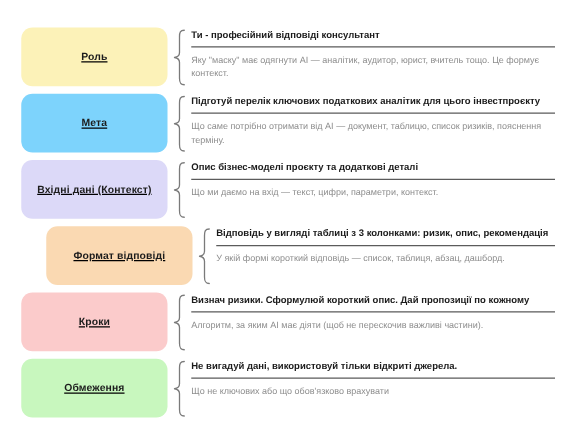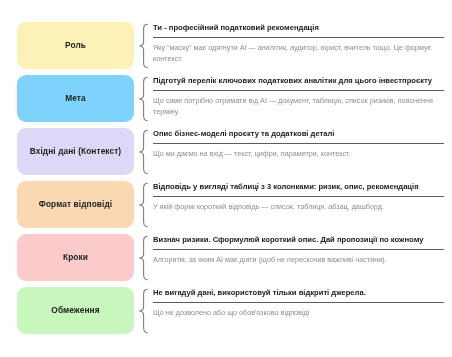--- a/index.html
+++ b/index.html
@@ -32,20 +32,21 @@
   .pill {
     flex: 0 0 117px;
     width: 117px;
     border-radius: 9px;
     display: flex;
     align-items: center;
     justify-content: center;
     text-align: center;
     box-sizing: border-box;
     padding: 2px 4px;
+    text-decoration: underline;
   }
   .pill-label {
     font-size: 8.3px;
     font-weight: bold;
     color: #1c1c1c;
     letter-spacing: 0.1px;
     line-height: 1.15;
   }
   
   .brace {
@@ -100,21 +101,21 @@
   <div class="row">
     <div class="pill" style="background: rgb(252, 242, 184);">
       <span class="pill-label">Роль</span>
     </div>
     <div class="brace">
       <svg viewBox="0 0 11 46" preserveAspectRatio="none" aria-hidden="true">
         <path d="M9.4 1.2 C6.2 1.2 5.6 3.0 5.6 6.4 L5.6 19.0 C5.6 21.6 4.6 22.6 1.6 23.0 C4.6 23.4 5.6 24.4 5.6 27.0 L5.6 39.6 C5.6 43.0 6.2 44.8 9.4 44.8" fill="none" stroke="#7a7a7a" stroke-width="1.05" stroke-linecap="round" stroke-linejoin="round"></path>
       </svg>
     </div>
     <div class="content">
-      <div class="heading">Ти - професійний податковий рекомендація</div>
+      <div class="heading">Ти - професійний відповіді консультант</div>
       <div class="rule"></div>
       <div class="desc">Яку "маску" має одягнути AI — аналітик, аудитор, юрист, вчитель тощо. Це формує контекст.</div>
     </div>
   </div>
 
   <div class="row">
     <div class="pill" style="background: #7dd3fc;">
       <span class="pill-label">Мета</span>
     </div>
     <div class="brace">
@@ -139,21 +140,21 @@
       </svg>
     </div>
     <div class="content">
       <div class="heading">Опис бізнес-моделі проєкту та додаткові деталі</div>
       <div class="rule"></div>
       <div class="desc">Що ми даємо на вхід — текст, цифри, параметри, контекст.</div>
     </div>
   </div>
 
   <div class="row">
-    <div class="pill" style="background: rgb(250, 217, 178);">
+    <div class="pill" style="background: rgb(250, 217, 178); margin-left: 20px;">
       <span class="pill-label">Формат відповіді</span>
     </div>
     <div class="brace">
       <svg viewBox="0 0 11 46" preserveAspectRatio="none" aria-hidden="true">
         <path d="M9.4 1.2 C6.2 1.2 5.6 3.0 5.6 6.4 L5.6 19.0 C5.6 21.6 4.6 22.6 1.6 23.0 C4.6 23.4 5.6 24.4 5.6 27.0 L5.6 39.6 C5.6 43.0 6.2 44.8 9.4 44.8" fill="none" stroke="#7a7a7a" stroke-width="1.05" stroke-linecap="round" stroke-linejoin="round"></path>
       </svg>
     </div>
     <div class="content">
       <div class="heading">Відповідь у вигляді таблиці з 3 колонками: ризик, опис, рекомендація</div>
       <div class="rule"></div>
@@ -182,16 +183,16 @@
       <span class="pill-label">Обмеження</span>
     </div>
     <div class="brace">
       <svg viewBox="0 0 11 46" preserveAspectRatio="none" aria-hidden="true">
         <path d="M9.4 1.2 C6.2 1.2 5.6 3.0 5.6 6.4 L5.6 19.0 C5.6 21.6 4.6 22.6 1.6 23.0 C4.6 23.4 5.6 24.4 5.6 27.0 L5.6 39.6 C5.6 43.0 6.2 44.8 9.4 44.8" fill="none" stroke="#7a7a7a" stroke-width="1.05" stroke-linecap="round" stroke-linejoin="round"></path>
       </svg>
     </div>
     <div class="content">
       <div class="heading">Не вигадуй дані, використовуй тільки відкриті джерела.</div>
       <div class="rule"></div>
-      <div class="desc">Що не дозволено або що обов'язково відповіді</div>
+      <div class="desc">Що не ключових або що обов'язково врахувати</div>
     </div>
   </div>
 </div>
 
 </body></html>

